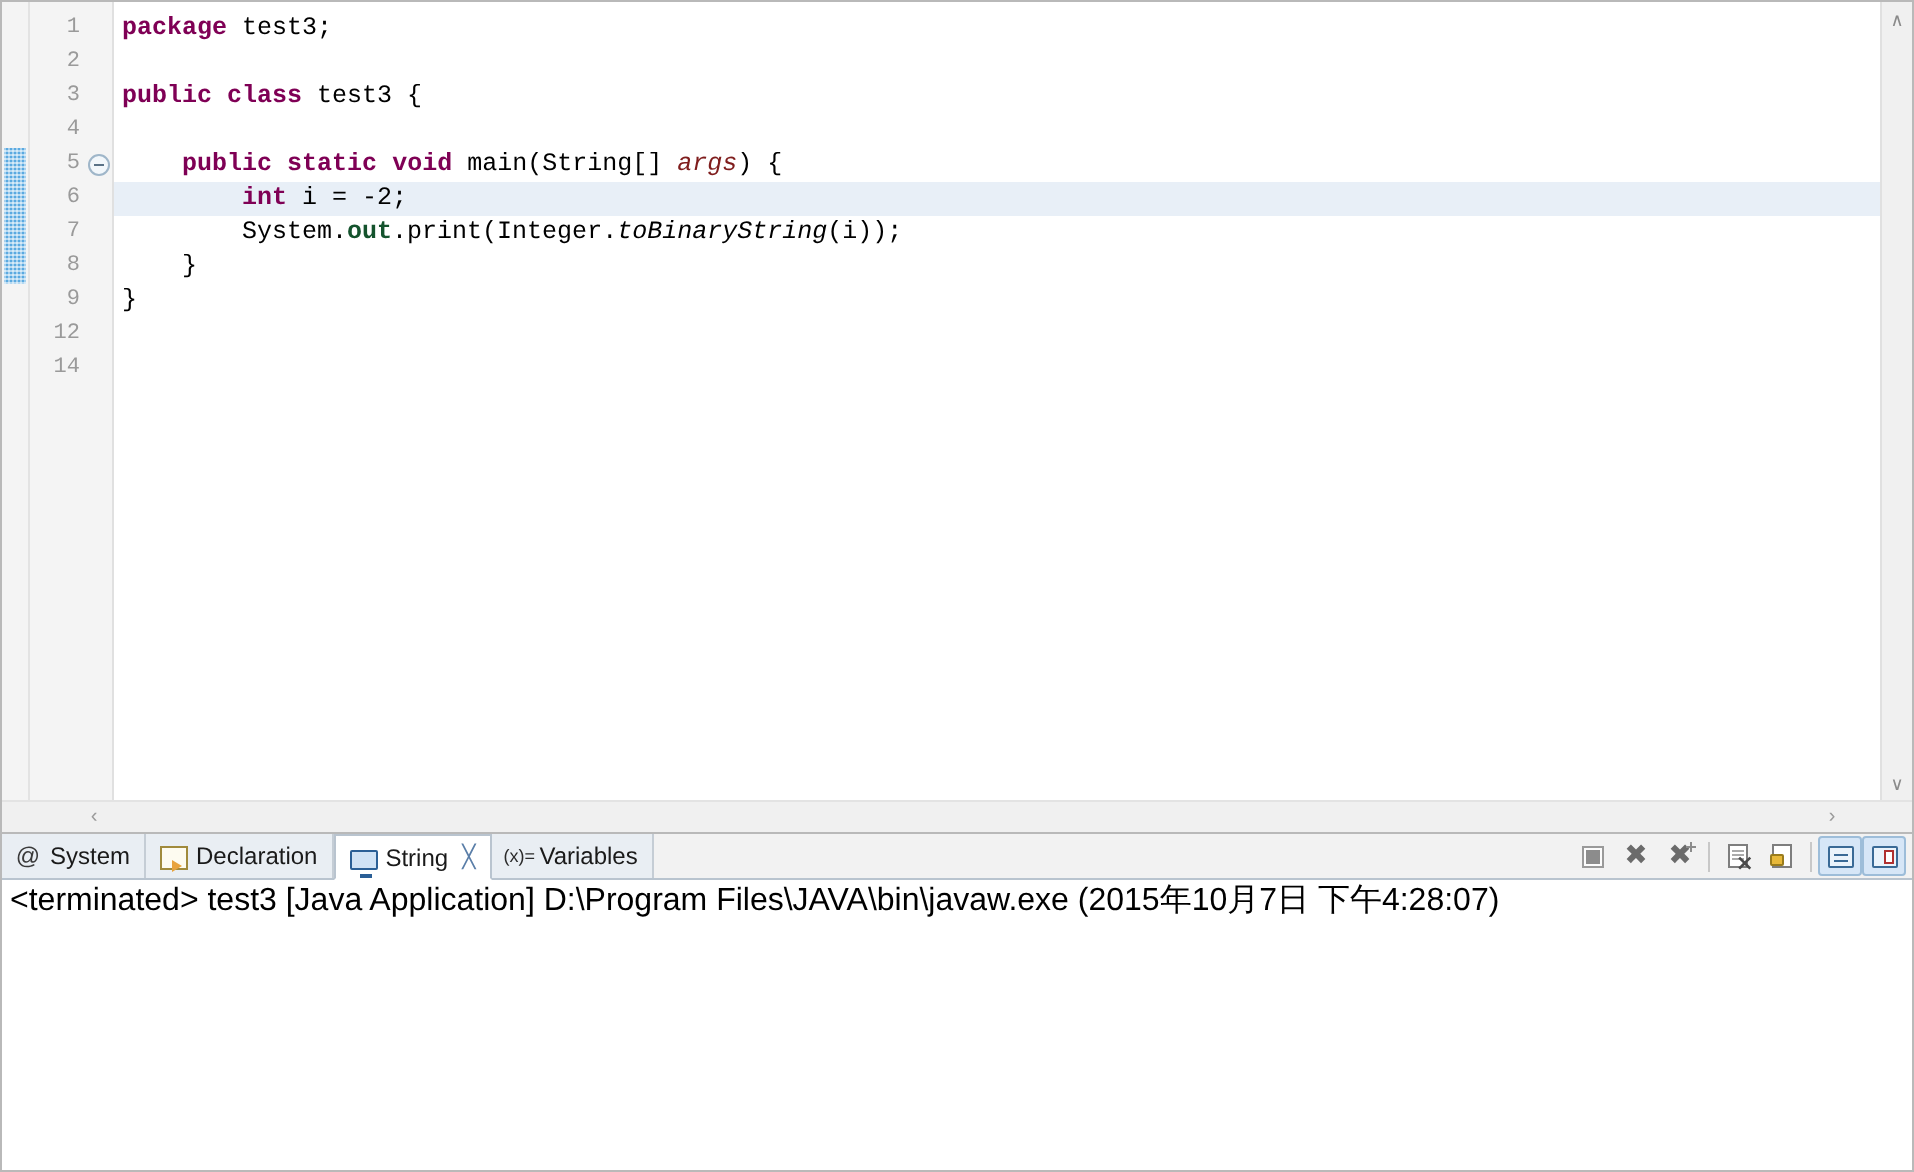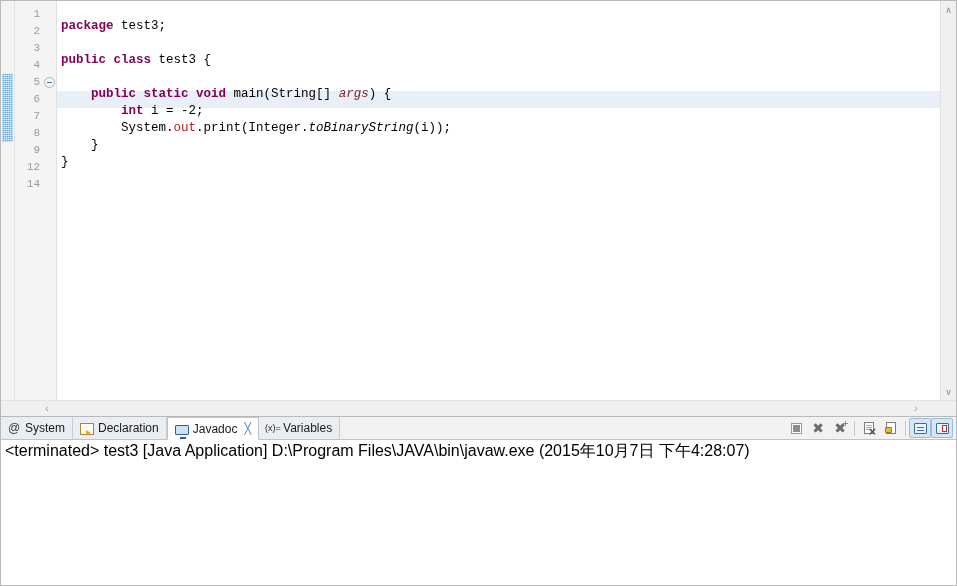--- a/index.html
+++ b/index.html
@@ -116,21 +116,21 @@
     top: 4px;
     width: 5px;
     height: 1px;
     background: #5a7287;
   }
 
   
   .code-area {
     position: relative;
     flex: 1;
-    padding-top: 17px;
+    padding-top: 5px;
     overflow: hidden;
     background: #ffffff;
   }
   .cur-line-hl {
     position: absolute;
     left: 0;
     right: 0;
     height: 17px;
     background: #e8eff7;
   }
@@ -140,21 +140,21 @@
     font-size: 12.5px;
     line-height: 17px;
     white-space: pre;
     padding-left: 4px;
   }
   .code-lines .cl { height: 17px; line-height: 17px; }
 
   .kw     { color: #7f0055; font-weight: bold; }
   .plain  { color: #000000; }
   .param  { color: #7f1d1d; font-style: italic; }
-  .sfield { color: #b91c1c; font-weight: normal; }
+  .sfield { color: #14532d; font-weight: bold; }
   .smeth  { color: #000000; font-style: italic; }
 
   
   .vscroll {
     position: absolute;
     top: 0;
     right: 0;
     bottom: 0;
     width: 16px;
     background: #f0f0f0;
@@ -533,21 +533,21 @@
         <div class="tab">
           <span class="tab-ico ico-javadoc">@</span>
           <span class="tab-label">System</span>
         </div>
         <div class="tab">
           <span class="tab-ico ico-decl"></span>
           <span class="tab-label">Declaration</span>
         </div>
         <div class="tab active">
           <span class="tab-ico ico-console"></span>
-          <span class="tab-label">Javadoc</span>
+          <span class="tab-label">String</span>
           <span class="closex">╳</span>
         </div>
         <div class="tab">
           <span class="tab-ico ico-vars">(x)=</span>
           <span class="tab-label">Variables</span>
         </div>
         <div class="tb-tools">
           <div class="tbtn">
             <span class="ic-terminate"></span>
           </div>

